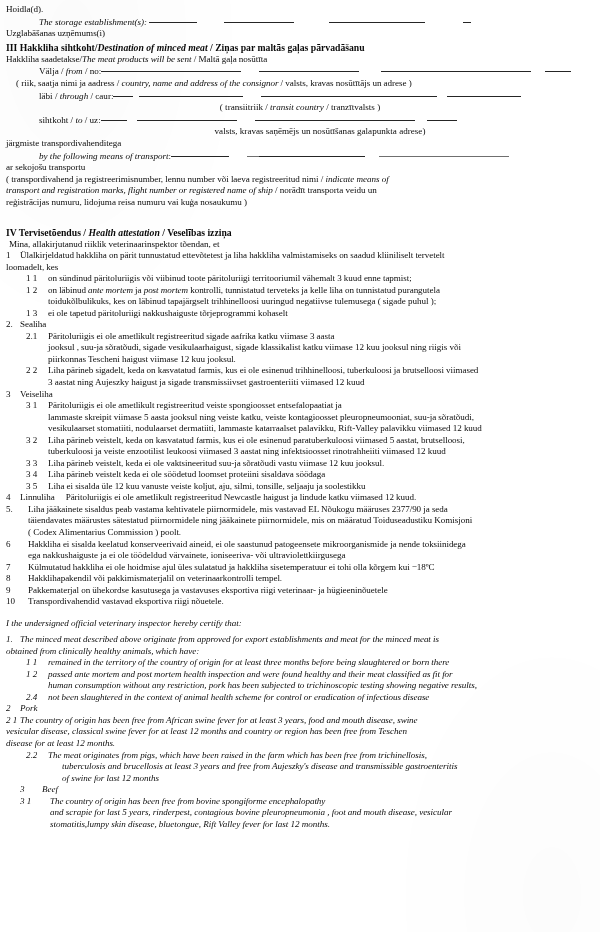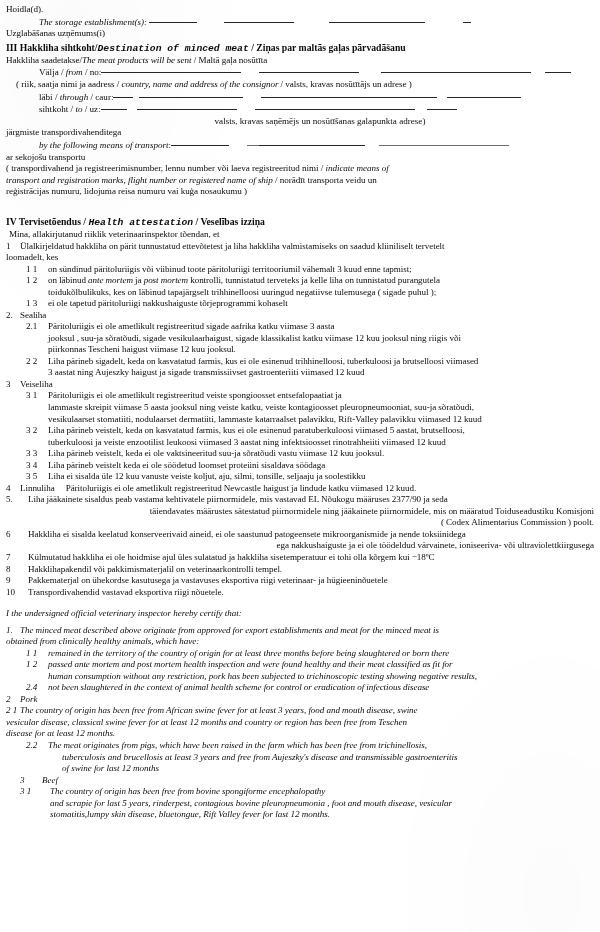--- a/index.html
+++ b/index.html
@@ -67,21 +67,21 @@
   .fieldrow { white-space: nowrap; font-size: 9.1px; line-height: 12.6px; margin-left: 33px; }
 
   
   .sec-head {
     font-size: 9.7px;
     line-height: 13px;
     font-weight: bold;
     white-space: nowrap;
     margin-top: 1px;
   }
-  .sec-head .mid { font-style: italic; font-family: Liberation Mono, monospace; }
+  .sec-head .mid { font-style: italic; }
 
   
   .caption {
     font-size: 9.1px;
     line-height: 11.6px;
     text-align: center;
   }
   .caption-l { padding-left: 40px; }
 
   
@@ -95,21 +95,21 @@
     flex: 0 0 auto;
     white-space: nowrap;
   }
   .clause .txt { flex: 1 1 auto; }
 
   .lvl0 { padding-left: 0px; }
   .lvl0 .num { width: 14px; }
   .lvl1 { padding-left: 20px; }
   .lvl1 .num { width: 22px; }
 
-  .cont0 { padding-left: 14px; text-align: right; }
+  .cont0 { padding-left: 14px; }
   .cont1 { padding-left: 42px; }
   .cont2 { padding-left: 56px; }
 
   .en-block { font-style: italic; }
   .en-block .clause { font-style: italic; }
 
   .spacer-s { height: 5px; }
   .spacer-m { height: 10px; }
   .spacer-l { height: 16px; }
 </style>
@@ -143,20 +143,23 @@
     </div>
     <div class="wrapline" style="padding-left:10px">
       ( riik, saatja nimi ja aadress / <span class="it">country, name and address of the consignor</span> / valsts, kravas nosūtītājs un adrese )
     </div>
 
     <div class="fieldrow">
       <span>läbi</span> /
       <span class="it">through</span> /
       <span>caur</span>:<span class="rule" style="width:20px"></span><span class="rule gap" style="width:6px"></span><span class="rule" style="width:104px"></span><span class="rule gap" style="width:18px"></span><span class="rule" style="width:176px"></span><span class="rule gap" style="width:10px"></span><span class="rule" style="width:74px"></span>
     </div>
+    <div class="caption">
+      ( transiitriik / <span class="it">transit country</span> / tranzītvalsts )
+    </div>
 
     <div class="fieldrow">
       <span>sihtkoht</span> /
       <span class="it">to</span> /
       <span>uz</span>:<span class="rule" style="width:26px"></span><span class="rule gap" style="width:10px"></span><span class="rule" style="width:100px"></span><span class="rule gap" style="width:18px"></span><span class="rule" style="width:160px"></span><span class="rule gap" style="width:12px"></span><span class="rule" style="width:30px"></span>
     </div>
     <div class="caption caption-l">valsts, kravas saņēmējs un nosūtīšanas galapunkta adrese)</div>
 
     <div class="line">järgmiste transpordivahenditega</div>
     <div class="fieldrow">

